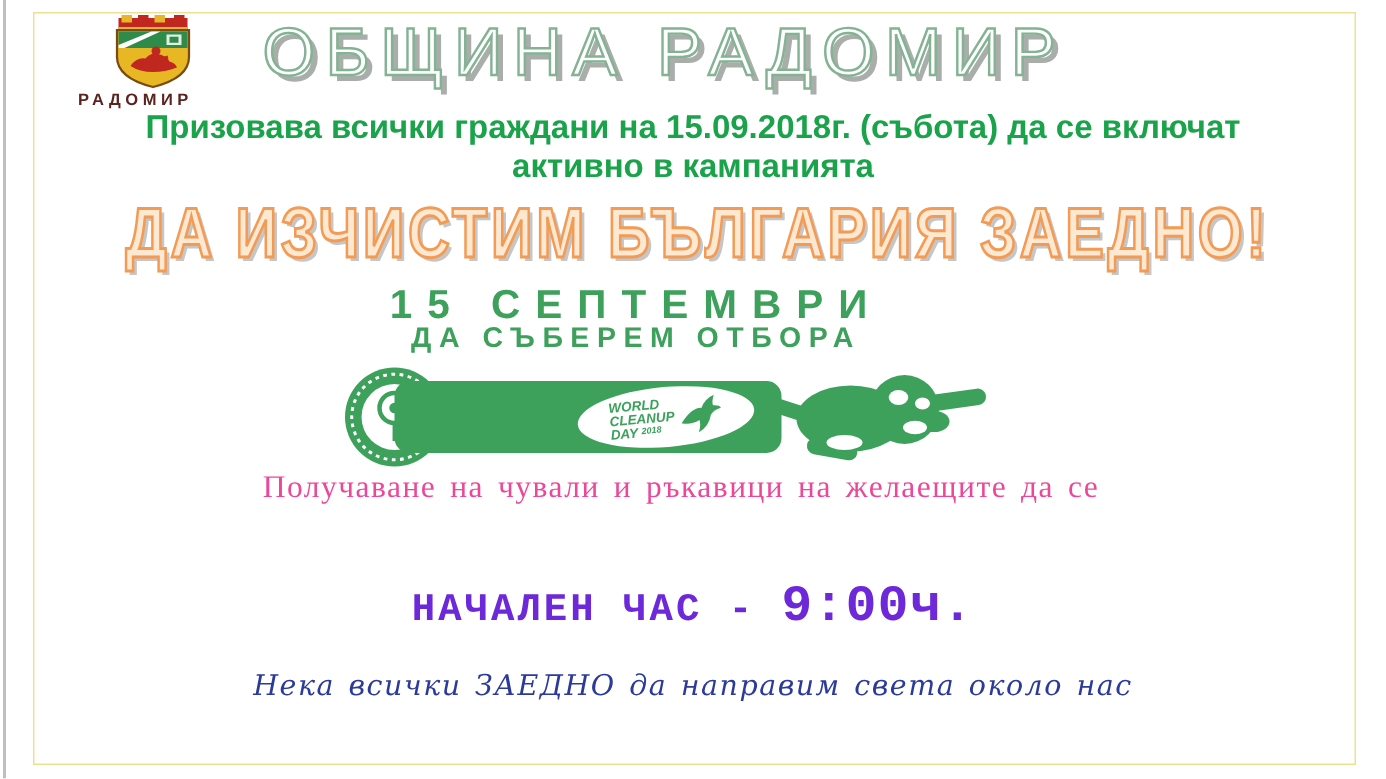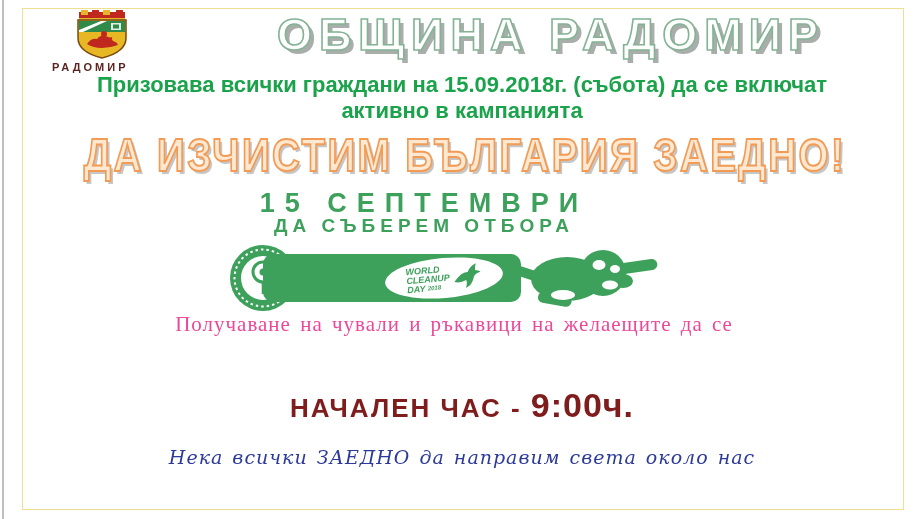--- a/index.html
+++ b/index.html
@@ -14,22 +14,22 @@
   }
 
   
   .logo-block{position:absolute;left:52px;top:10px;width:100px;}
   .logo-block svg{display:block;margin:0 auto;}
   .logo-label{
     margin-top:1px;font-size:11px;font-weight:bold;letter-spacing:3px;
     color:#5c2420;font-family:"Liberation Sans",sans-serif;
   }
   .main-title{
-    position:absolute;left:191px;top:10px;width:720px;text-align:center;
-    font-size:45px;font-weight:bold;letter-spacing:7px;line-height:50px;
+    position:absolute;left:175px;top:10px;width:720px;text-align:left;
+    font-size:45px;font-weight:normal;letter-spacing:7px;line-height:50px;
     color:#ffffff;
     -webkit-text-stroke:1.6px #84b394;
     text-shadow:4px 4px 0 #a9aeab;
     font-family:"Liberation Sans",sans-serif;
   }
 
   
   .announcement{
     position:absolute;left:0;top:72px;width:924px;text-align:center;
     font-size:22px;font-weight:bold;color:#1ba34b;line-height:26px;
@@ -72,21 +72,21 @@
   
   .details{
     position:absolute;left:0;top:313px;width:908px;text-align:center;
     font-family:"Liberation Serif",serif;font-size:21px;line-height:22px;
     color:#ec4899;letter-spacing:1px;word-spacing:3px;
   }
 
   
   .start-line{
     position:absolute;left:0;top:386px;width:924px;text-align:center;
-    font-family:Liberation Sans, sans-serif;font-weight:bold;color:#7f1d1d;
+    font-family:Liberation Mono, monospace;font-weight:bold;color:#6d28d9;
   }
   .start-label{font-size:26px;letter-spacing:2px;}
   .start-time{font-size:34px;letter-spacing:1px;}
 
   
   .closing{
     position:absolute;left:0;top:445px;width:924px;text-align:center;
     font-family:"DejaVu Serif",serif;font-style:italic;font-size:19px;
     line-height:25px;color:#2c3a9a;letter-spacing:1px;word-spacing:2px;
   }

